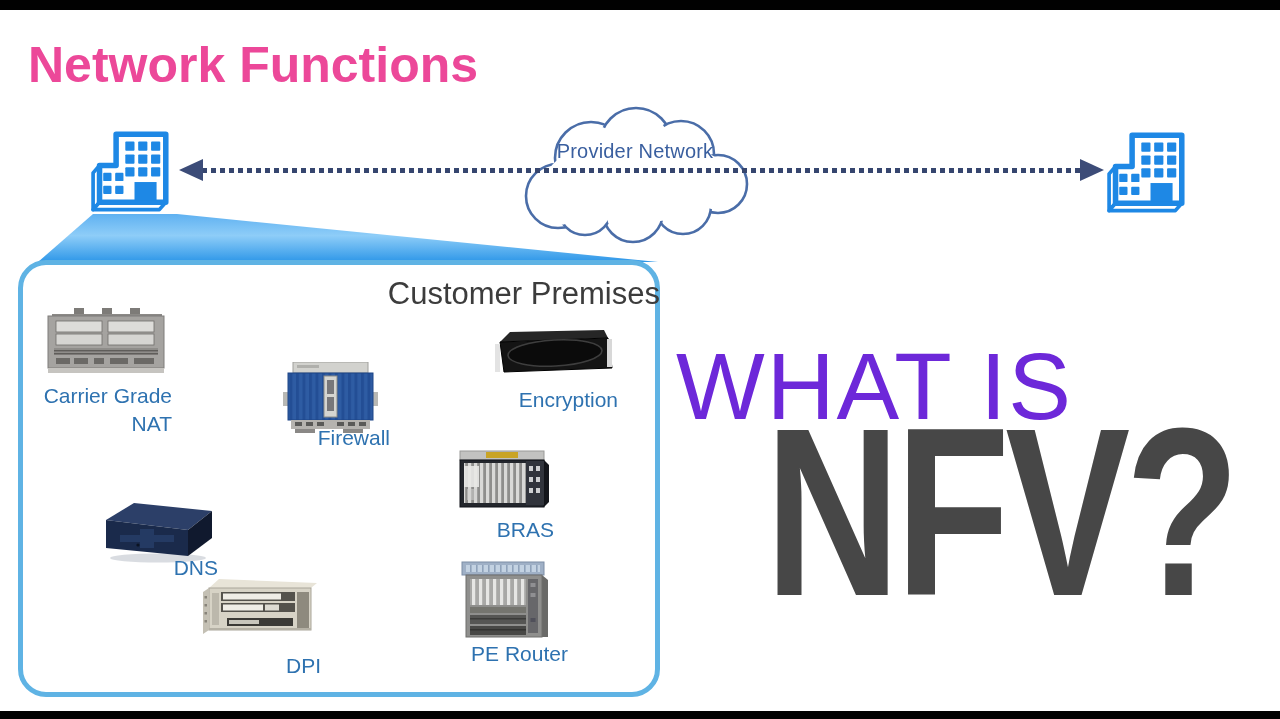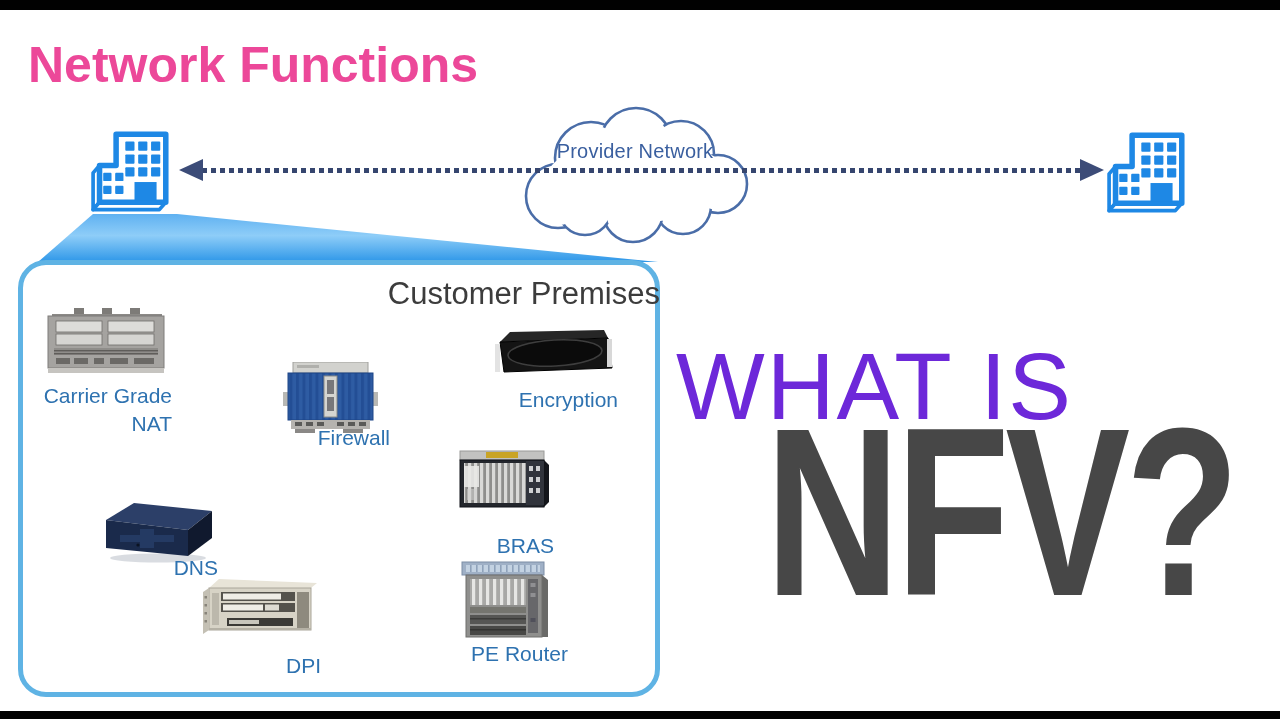--- a/index.html
+++ b/index.html
@@ -59,21 +59,21 @@
     position:absolute;z-index:3;text-align:right;
     font-size:21px;color:#2e72b0;line-height:1.35;
   }
   .dev-cgn{left:46px;top:306px;width:122px;height:72px;}
   .lbl-cgn{left:42px;top:382px;width:130px;}
   .dev-firewall{left:283px;top:362px;width:95px;height:72px;}
   .lbl-firewall{left:270px;top:424px;width:120px;}
   .dev-encryption{left:492px;top:328px;width:122px;height:48px;}
   .lbl-encryption{left:492px;top:386px;width:126px;}
   .dev-bras{left:456px;top:447px;width:95px;height:66px;}
-  .lbl-bras{left:452px;top:516px;width:102px;margin-top:16px;}
+  .lbl-bras{left:452px;top:516px;width:102px;}
   .dev-dns{left:94px;top:498px;width:122px;height:66px;}
   .lbl-dns{left:94px;top:554px;width:124px;}
   .dev-dpi{left:203px;top:576px;width:118px;height:60px;}
   .lbl-dpi{left:203px;top:652px;width:118px;}
   .dev-pe{left:458px;top:558px;width:98px;height:82px;}
   .lbl-pe{left:446px;top:640px;width:122px;}
 
   .overlay-line1{
     position:absolute;left:676px;top:340px;z-index:4;
     font-size:94px;font-weight:400;color:#6d28d9;letter-spacing:2px;

